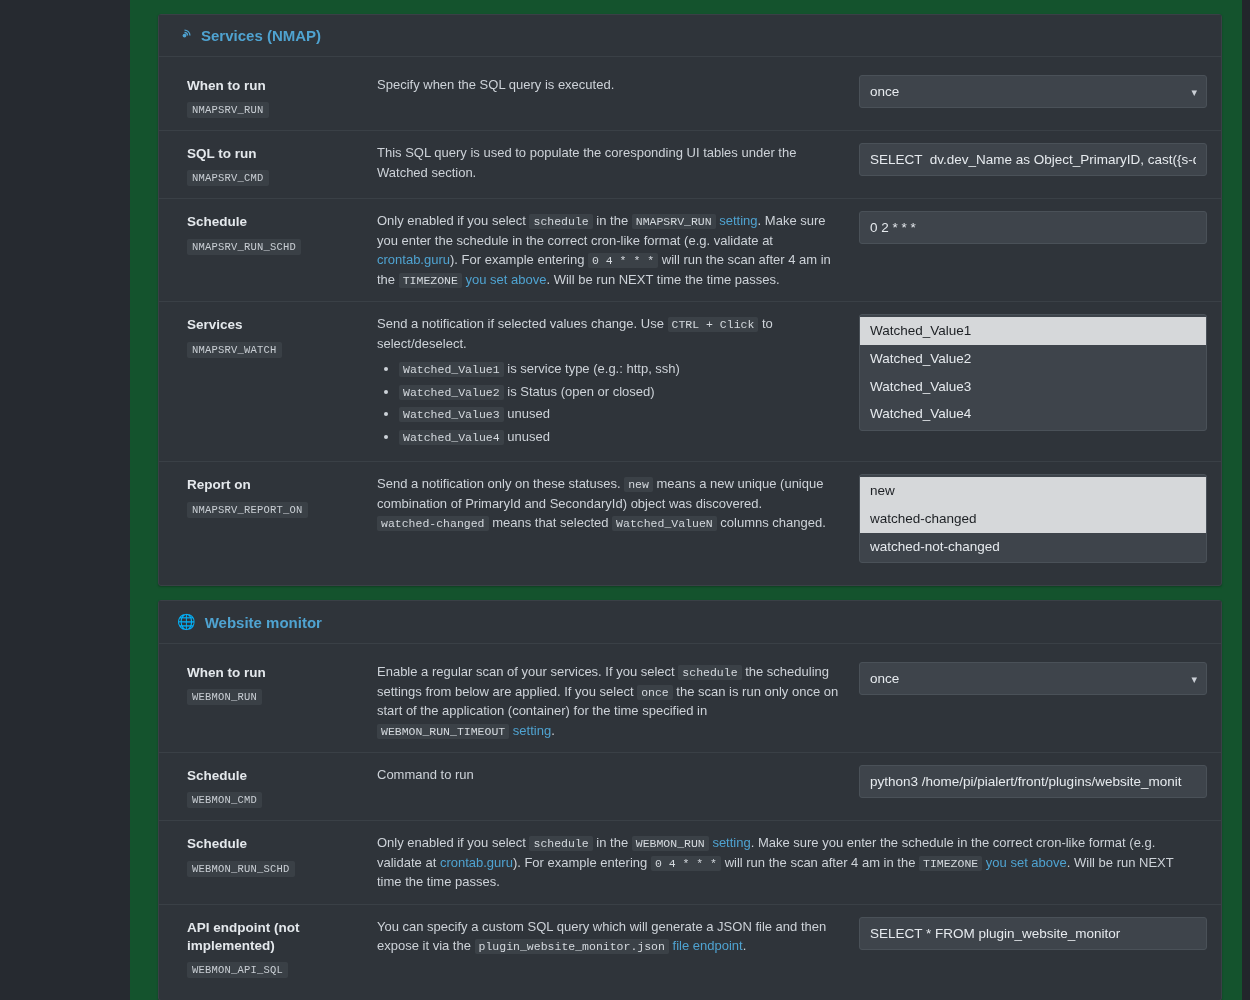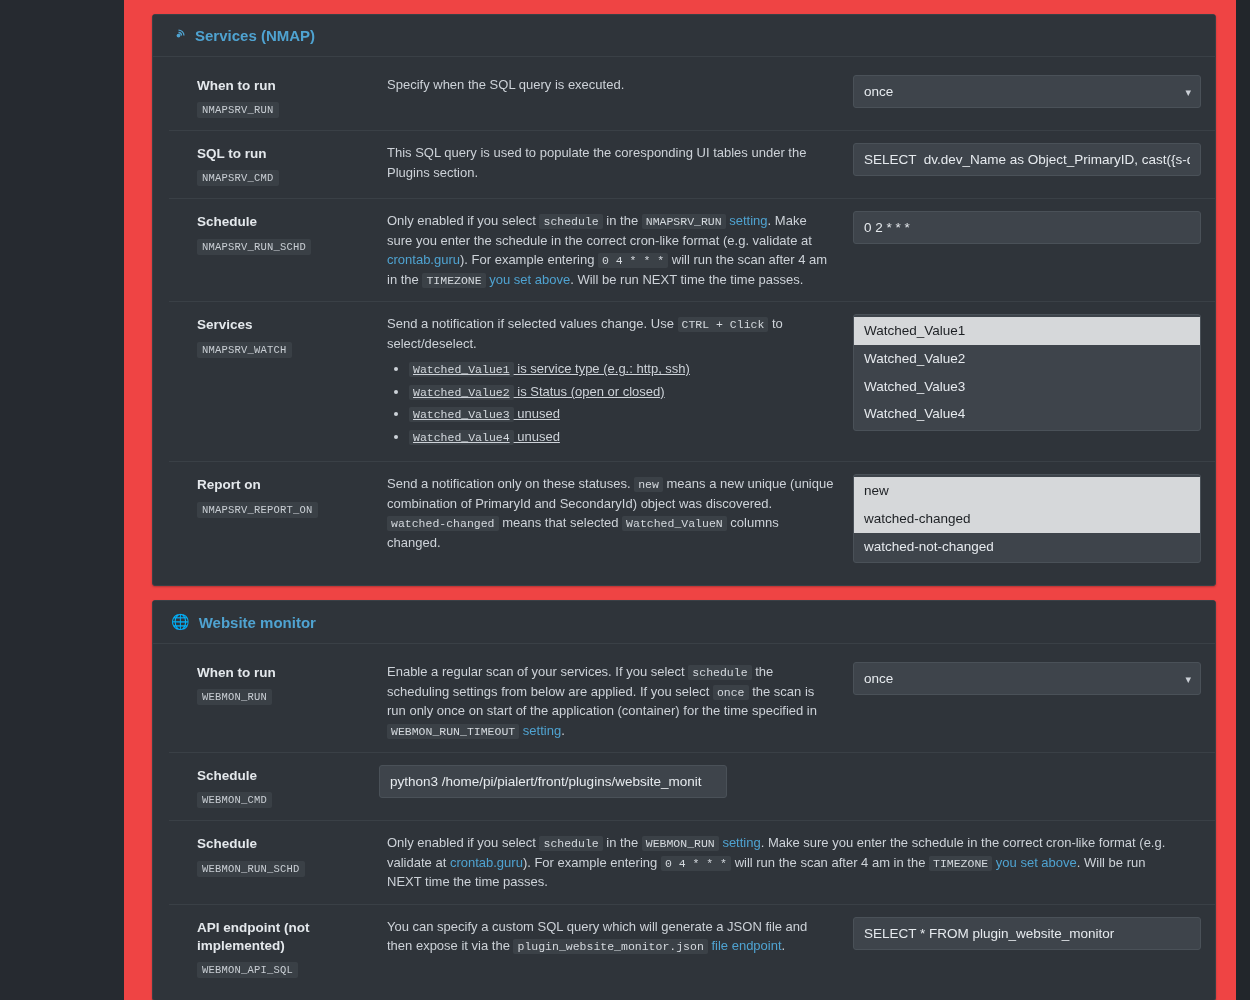--- a/index.html
+++ b/index.html
@@ -15,43 +15,43 @@
     position: relative;
     width: 1250px; height: 1000px;
     background: #22262b;
   }
   
   .gutter {
     position:absolute; left:0; top:0; width:138px; height:1000px;
     background:#262a30;
   }
   .content {
-    position:absolute; left:124px; top:0; width:1112px; height:1000px;
-    background:#ef4444;
+    position:absolute; left:130px; top:0; width:1112px; height:1000px;
+    background:#14532d;
     padding: 0;
   }
   .card {
     background: #2f343a;
     border: 1px solid #3a4046;
     border-radius: 3px;
     margin: 14px 16px 0 28px;
     width: 1064px;
     box-shadow: 0 1px 2px rgba(0,0,0,0.25);
   }
   .card-header {
     padding: 12px 18px 12px 18px;
     border-bottom: 1px solid #3a4046;
     background:#2f343a;
     display:flex; align-items:center; gap:9px;
     font-size: 15px;
     color:#4fa3d1;
     font-weight: 600;
   }
   .card-header .hicon { display:inline-flex; align-items:center; }
-  .card-body { padding: 6px 0 10px 16px; }
+  .card-body { padding: 6px 0 10px 0; }
 
   .row {
     display: flex;
     align-items: flex-start;
     border-bottom: 1px solid #3a4046;
     padding: 12px 14px 12px 14px;
   }
   .row:last-child { border-bottom: none; }
   .col-label {
     width: 196px; flex: 0 0 196px;
@@ -86,21 +86,21 @@
     font-family: "Liberation Mono", monospace;
     font-size: 11.5px;
     background: #3b4147;
     color:#d4d9de;
     padding: 1px 4px;
     border-radius: 2px;
     white-space: nowrap;
   }
   a.link { color:#4fa3d1; text-decoration:none;text-align:right; }
   ul.bullets { margin: 6px 0 0 0; padding-left: 22px; }
-  ul.bullets li { margin: 3px 0; font-size:13px;text-decoration:underline; }
+  ul.bullets li { margin: 3px 0; font-size:13px; }
 
   select.ctl, input.ctl {
     width: 100%;
     background: #3e444b;
     border: 1px solid #4a5158;
     border-radius: 3px;
     color: #e6eaee;
     font-size: 13.5px;
     padding: 8px 10px;
     font-family: "Liberation Sans", sans-serif;
@@ -157,21 +157,21 @@
         <div class="card-body">
           <div class="row">
             <div class="col-label"><div class="lbl">When to run</div><span class="code-key">NMAPSRV_RUN</span></div>
             <div class="col-desc">Specify when the SQL query is executed.</div>
             <div class="col-ctl">
               <div class="select-wrap"><select class="ctl"><option selected="">once</option></select><span class="chev">▾</span></div>
             </div>
           </div>
           <div class="row">
             <div class="col-label"><div class="lbl">SQL to run</div><span class="code-key">NMAPSRV_CMD</span></div>
-            <div class="col-desc">This SQL query is used to populate the coresponding UI tables under the Plugins section.</div>
+            <div class="col-desc">This SQL query is used to populate the coresponding UI tables under the Watched section.</div>
             <div class="col-ctl"><input class="ctl" type="text" value="SELECT  dv.dev_Name as Object_PrimaryID, cast({s-quo" style=""></div>
           </div>
           <div class="row">
             <div class="col-label"><div class="lbl">Schedule</div><span class="code-key">NMAPSRV_RUN_SCHD</span></div>
             <div class="col-desc">Only enabled if you select <code>schedule</code> in the <code>NMAPSRV_RUN</code> <a class="link" href="#">setting</a>. Make sure you enter the schedule in the correct cron-like format (e.g. validate at <a class="link" href="#">crontab.guru</a>). For example entering <code>0 4 * * *</code> will run the scan after 4 am in the <code>TIMEZONE</code> <a class="link" href="#">you set above</a>. Will be run NEXT time the time passes.</div>
             <div class="col-ctl"><input class="ctl" type="text" value="0 2 * * *" style=""></div>
           </div>
           <div class="row">
             <div class="col-label"><div class="lbl">Services</div><span class="code-key">NMAPSRV_WATCH</span></div>
             <div class="col-desc">Send a notification if selected values change. Use <code>CTRL + Click</code> to select/deselect.<ul class="bullets">
@@ -210,20 +210,21 @@
         <div class="card-body">
           <div class="row">
             <div class="col-label"><div class="lbl">When to run</div><span class="code-key">WEBMON_RUN</span></div>
             <div class="col-desc">Enable a regular scan of your services. If you select <code>schedule</code> the scheduling settings from below are applied. If you select <code>once</code> the scan is run only once on start of the application (container) for the time specified in <code>WEBMON_RUN_TIMEOUT</code> <a class="link" href="#">setting</a>.</div>
             <div class="col-ctl">
               <div class="select-wrap"><select class="ctl"><option selected="">once</option></select><span class="chev">▾</span></div>
             </div>
           </div>
           <div class="row">
             <div class="col-label"><div class="lbl">Schedule</div><span class="code-key">WEBMON_CMD</span></div>
+            <div class="col-desc">Command to run</div>
             <div class="col-ctl"><input class="ctl" type="text" value="python3 /home/pi/pialert/front/plugins/website_monit" style=""></div>
           </div>
           <div class="row">
             <div class="col-label"><div class="lbl">Schedule</div><span class="code-key">WEBMON_RUN_SCHD</span></div>
             <div class="col-desc">Only enabled if you select <code>schedule</code> in the <code>WEBMON_RUN</code> <a class="link" href="#">setting</a>. Make sure you enter the schedule in the correct cron-like format (e.g. validate at <a class="link" href="#">crontab.guru</a>). For example entering <code>0 4 * * *</code> will run the scan after 4 am in the <code>TIMEZONE</code> <a class="link" href="#">you set above</a>. Will be run NEXT time the time passes.</div>
           </div>
           <div class="row">
             <div class="col-label"><div class="lbl">API endpoint (not implemented)</div><span class="code-key">WEBMON_API_SQL</span></div>
             <div class="col-desc">You can specify a custom SQL query which will generate a JSON file and then expose it via the <code>plugin_website_monitor.json</code> <a class="link" href="#">file endpoint</a>.</div>
             <div class="col-ctl"><input class="ctl" type="text" value="SELECT * FROM plugin_website_monitor" style=""></div>

